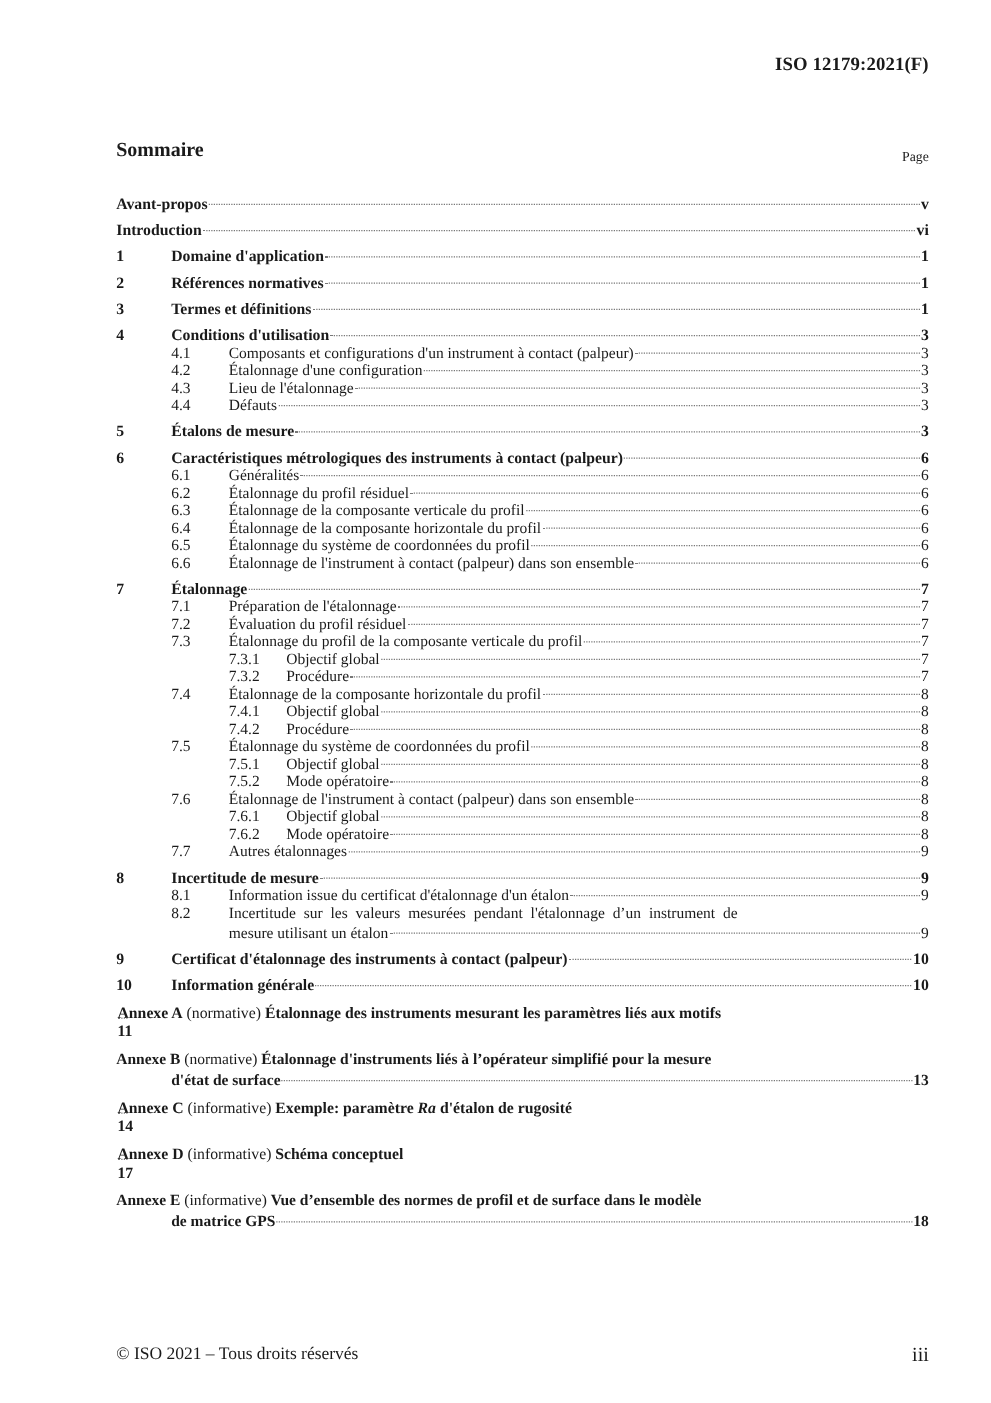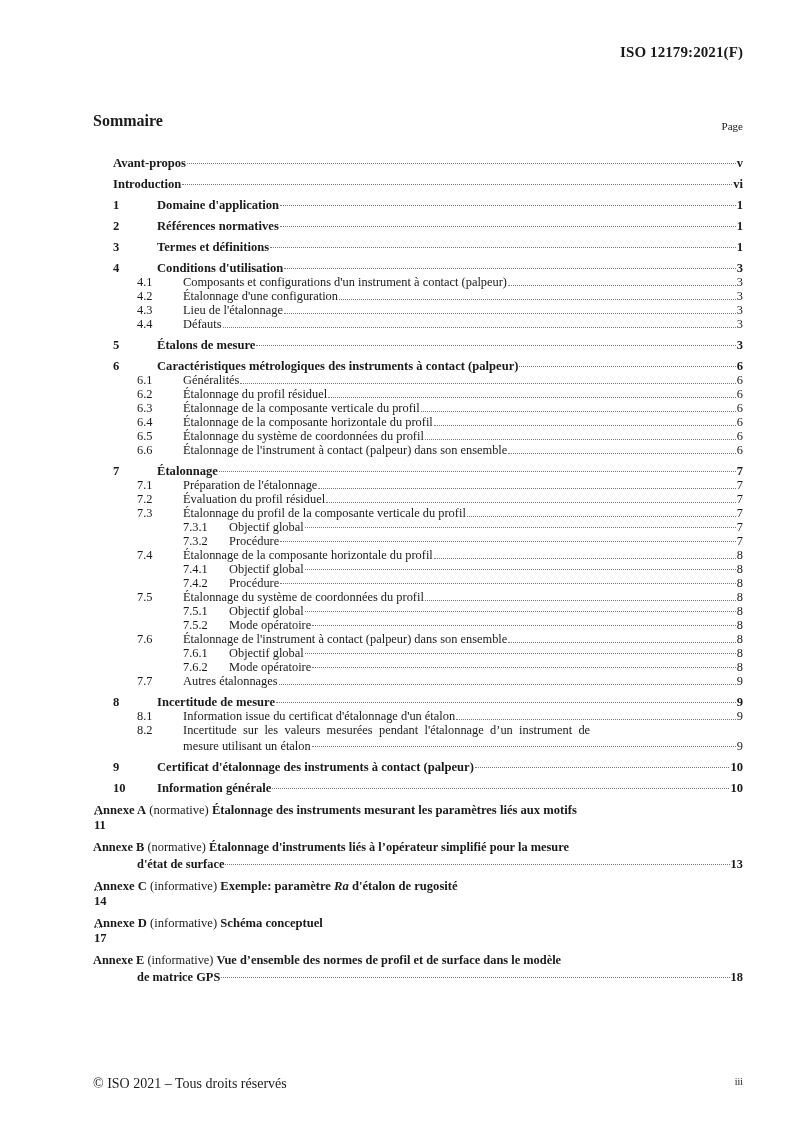--- a/index.html
+++ b/index.html
@@ -7,33 +7,33 @@
          font-family: "Liberation Serif", "DejaVu Serif", serif; color: #1a1a1a; }
   .doc-id { position: absolute; right: 50px; top: 44px; font-weight: bold; font-size: 15px; letter-spacing: 0.1px; }
   .title { position: absolute; left: 93px; top: 112px; font-weight: bold; font-size: 16px; }
   .page-label { position: absolute; right: 50px; top: 120px; font-size: 11px; }
   .toc { position: absolute; left: 93px; right: 50px; top: 156px; }
   .row { display: flex; align-items: baseline; font-size: 12.4px; line-height: 14px; white-space: nowrap; }
   .row .num { display: inline-block; flex: none; }
   .row .txt { flex: none; }
   .row .dots { flex: 1 1 auto; border-bottom: 1px dotted #777; margin: 0 1px; position: relative; top: -3px; min-width: 8px; }
   .row .pg { flex: none; text-align: right; }
-  .lvl0 { font-weight: bold; font-size: 12.6px; margin-top: 7px; margin-left: 20px; }
+  .lvl0 { font-weight: bold; font-size: 12.6px; margin-top: 7px; }
   .lvl0.first { margin-top: 0; }
   .lvl0 .num { width: 44px; }
-  .lvl1 { padding-left: 44px; align-items: flex-end; }
+  .lvl1 { padding-left: 44px; }
   .lvl1 .num { width: 46px; }
   .lvl2 { padding-left: 90px; }
   .lvl2 .num { width: 46px; }
   .bold { font-weight: bold; }
   .normal { font-weight: normal; }
   .annex { font-size: 12.6px; margin-top: 8px; flex-direction: column; }
   .annex .cont { padding-left: 44px; }
   .footer-left { position: absolute; left: 93px; top: 1076px; font-size: 14px; }
-  .footer-right { position: absolute; right: 50px; top: 1076px; font-size: 10px; }
+  .footer-right { position: absolute; right: 50px; top: 1076px; font-size: 16px; }
   i { font-style: italic; }
 </style>
 </head>
 <body>
 
 <div class="doc-id">ISO 12179:2021(F)</div>
 <div class="title">Sommaire</div>
 <div class="page-label">Page</div>
 
 <div class="toc">

